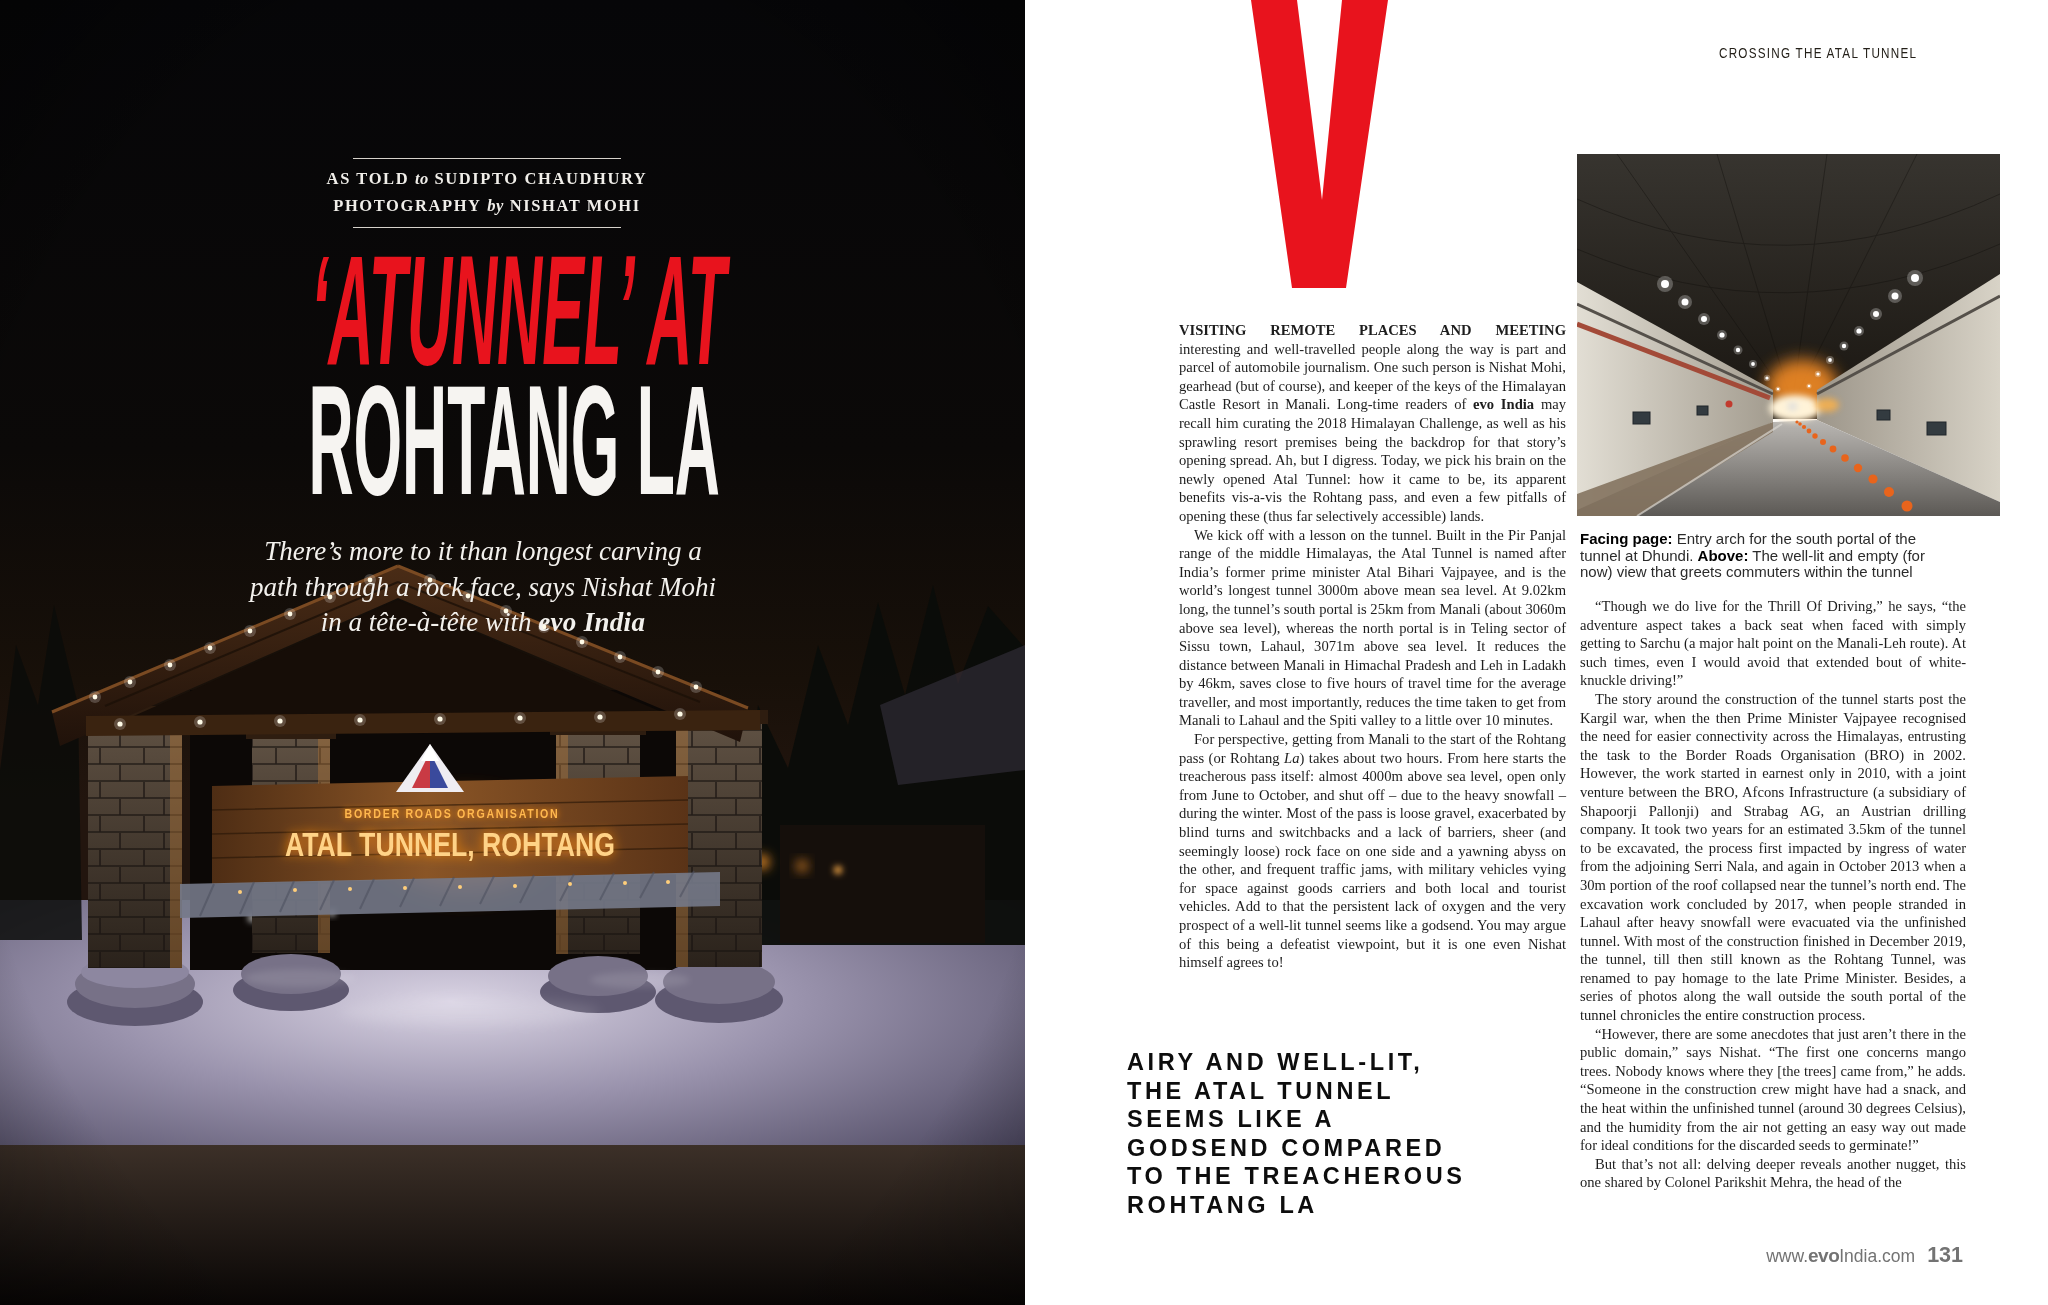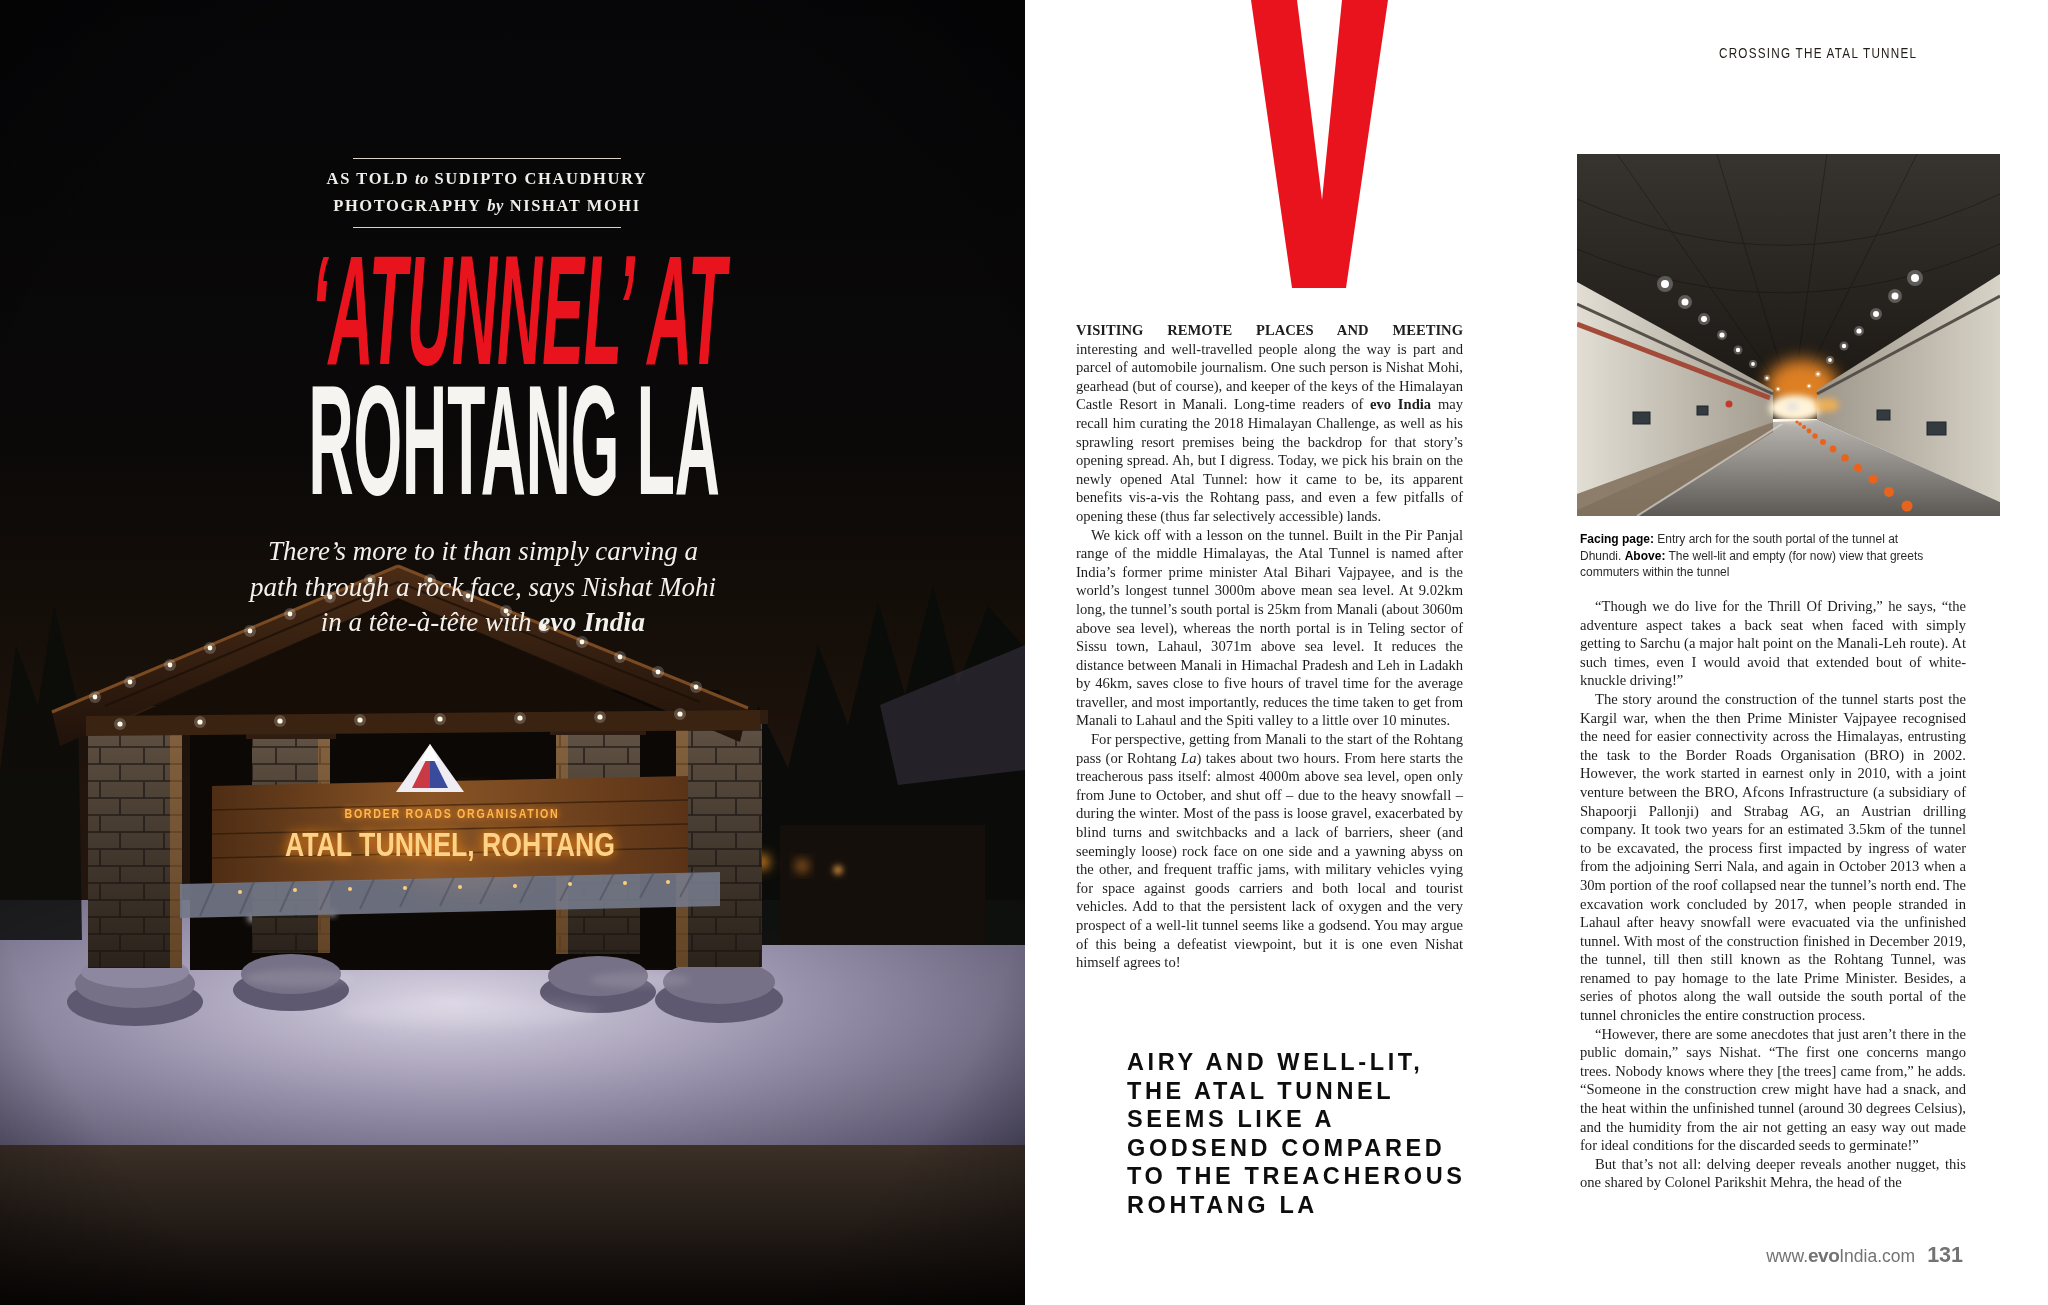--- a/index.html
+++ b/index.html
@@ -37,31 +37,31 @@
     font-family:"Liberation Sans", sans-serif; font-size:15px; letter-spacing:1.6px;
     color:#242019; transform:scaleX(.78); transform-origin:100% 50%; }
 
   .v-cap { position:absolute; left:1247px; top:0; width:146px; height:289px; }
 
   .bodycol { position:absolute; font-size:14.6px; line-height:18.6px; text-align:justify;
              color:#1d1d1d; }
   .bodycol p { margin:0; text-indent:15px; }
   .bodycol p.nf { text-indent:0; }
   .lead { display:block; font-weight:bold; text-align:justify; text-align-last:justify; }
-  .col1 { left:1076px; top:321px; width:387px; }
+  .col1 { left:1179px; top:321px; width:387px; }
   .col2 { left:1580px; top:597px; width:386px; }
 
   .pullquote { position:absolute; left:1127px; top:1048px; width:410px;
     font-family:Liberation Sans, sans-serif; font-weight:bold;
     font-size:23.5px; line-height:28.5px; letter-spacing:3.6px; color:#0d0d0d; }
 
   .tunnel-photo { position:absolute; left:1577px; top:154px; width:423px; height:362px; }
 
   .caption { position:absolute; left:1580px; top:531px; width:345px;
-    font-family:"Liberation Sans", sans-serif; font-size:12px; line-height:16.5px;
+    font-family:"Liberation Sans", sans-serif; font-size:15px; line-height:16.5px;
     color:#2b2b2b; }
   .caption b { color:#000; }
 
   .footer { position:absolute; top:1243px; right:85px; white-space:nowrap;
     font-family:"Liberation Sans", sans-serif; font-size:17.5px; color:#737373; }
   .footer .f-brand { font-weight:bold; font-size:19px; letter-spacing:-.5px; }
   .footer .f-page  { font-weight:bold; font-size:21.5px; margin-left:12px; }
 </style>
 </head>
 <body>
@@ -292,21 +292,21 @@
       </div>
       <div class="byline-rule"></div>
     </div>
 
     <div class="title-wrap">
       <div class="title-line title-red"><span>‘ATUNNEL’ AT</span></div>
       <div class="title-line title-white"><span>ROHTANG LA</span></div>
     </div>
 
     <div class="subtitle">
-      <div>There’s more to it than simply carving a</div>
+      <div>There’s more to it than longest carving a</div>
       <div>path through a rock face, says Nishat Mohi</div>
       <div><span>in a tête-à-tête with </span><b>evo India</b></div>
     </div>
   </div>
 
   <div class="running-header">CROSSING THE ATAL TUNNEL</div>
 
   <div class="v-cap">
     <svg width="146" height="289" viewBox="0 0 146 289">
       <polygon points="4,0 50,0 75,200 95,0 141,0 99,288 45,288" fill="#e8131d"></polygon>

